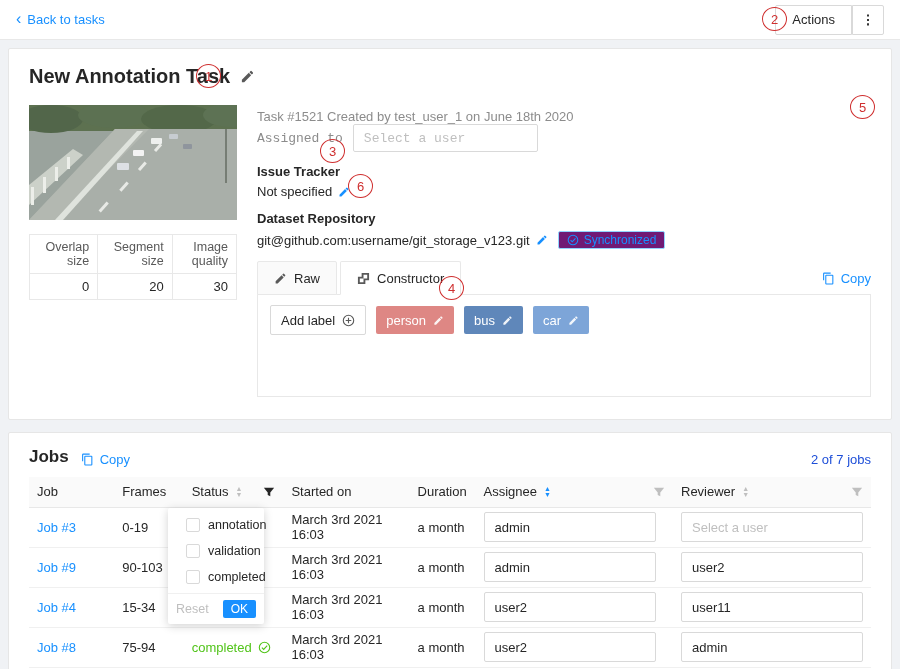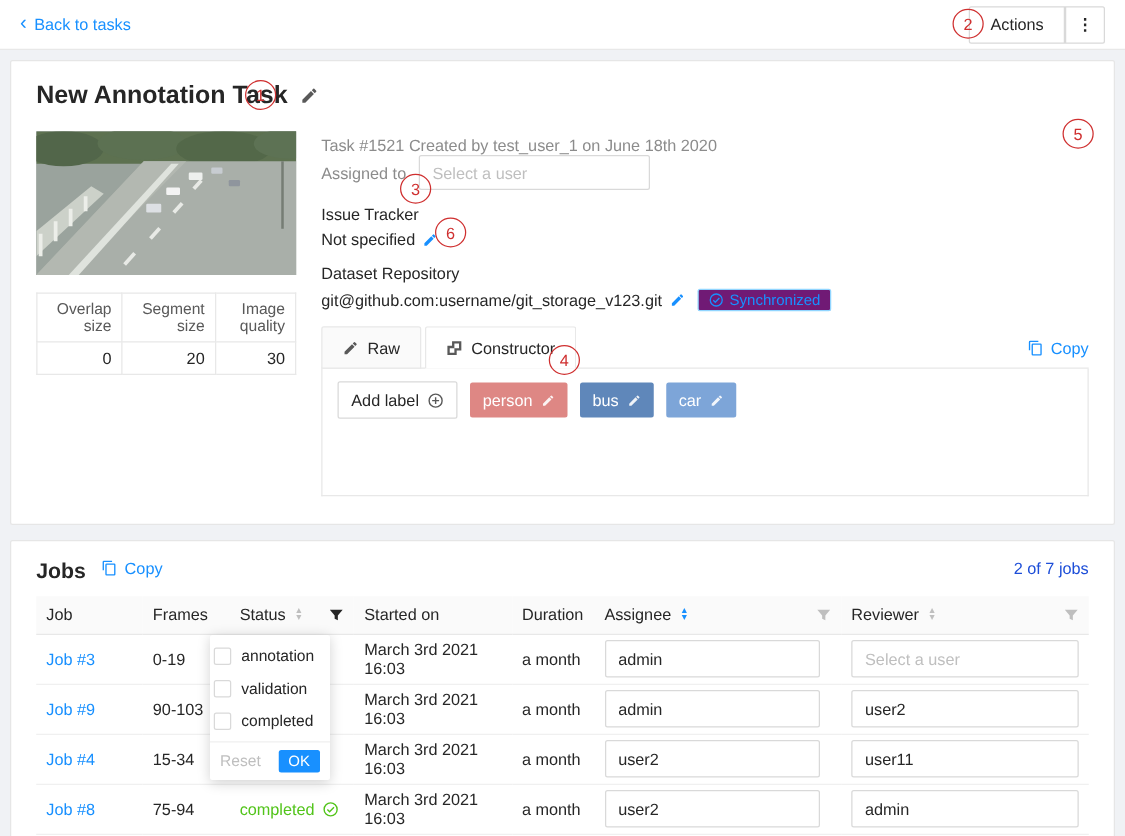--- a/index.html
+++ b/index.html
@@ -45,30 +45,30 @@
   .left-col { width: 208px; flex: none; }
   .thumb { width:208px; height:115px; margin-top: 8px; overflow:hidden; background:#9aa39d; }
   .params { width: 208px; border-collapse: collapse; margin-top: 14px; }
   .params th, .params td { border: 1px solid #e8e8e8; padding: 5px 8px; text-align: right; font-weight: normal; }
   .params th { color:#595959; font-size:12.5px; background:#fff; }
   .params td { color:#262626; font-size:13px; }
 
   .right-col { flex: 1; padding-top: 8px; }
   .meta-row { display:flex; justify-content: space-between; align-items: flex-start; flex-direction: column; }
   .task-meta { color:#8c8c8c; font-size:13px; padding-top:4px; }
-  .assigned { display:flex; align-items:center; gap:10px; margin-right: 28px; }
+  .assigned { display:flex; align-items:center; gap:10px; margin-right: 28px; font-family: Liberation Mono, monospace; }
   .assigned-label { color:#8c8c8c; }
   .select-box {
     border:1px solid #d9d9d9; border-radius:2px; background:#fff; display:flex; align-items:center;
     padding: 0 10px; cursor: pointer;
   }
   .assignee-select { width: 185px; height: 28px; }
   .placeholder-text { color:#bfbfbf; }
 
-  .fl { font-weight: 400; font-size: 13px; margin-top: 12px; }
+  .fl { font-weight: 700; font-size: 13px; margin-top: 12px; }
   .fv { margin-top: 5px; display:flex; align-items:center; }
   .repo-url { color:#262626; }
   .sync-badge {
     display:inline-flex; align-items:center; gap:5px; margin-left: 10px;
     background:#701a75; border:1px solid #91d5ff; color:#1890ff;
     font-size:12px; padding: 1px 8px; border-radius: 2px;
   }
   .sync-badge .icon { color:#1890ff; }
 
   .format-row { margin-top: 12px; display:flex; align-items:center; gap:10px; }
@@ -97,21 +97,21 @@
     display:flex; align-items:center; gap:7px; font-family:inherit; font-size:13px; color:#262626; cursor:pointer;
   }
   .add-label-btn .icon { color:#595959; }
   .chip {
     height: 28px; margin-top:1px; padding: 0 10px; border-radius:2px; color:#fff; display:flex; align-items:center; gap:7px;
     font-size:13px; cursor:pointer;
   }
   .chip .icon { color:#fff; opacity:.9; }
 
   
-  .jobs-head { display:flex; align-items:flex-start; }
+  .jobs-head { display:flex; align-items:flex-end; }
   .jobs-title { font-size:17px; font-weight:700; }
   .jobs-copy { margin-left: 12px; padding-bottom:0; }
   .jobs-count { margin-left:auto; font-size:13px; color:#1d4ed8; }
 
   table.jobs { width:100%; border-collapse: collapse; margin-top: 10px; }
   table.jobs th {
     background:#fafafa; font-weight:500; font-size:13px; text-align:left; padding: 0 8px; height: 30px;
     border-bottom: 1px solid #e8e8e8; color:#262626;
   }
   table.jobs td { height: 40px; padding: 0 8px; border-bottom: 1px solid #f0f0f0; font-size:13px; }
@@ -126,21 +126,21 @@
   .cell-select { height: 30px; font-size:13px; }
   .assignee-cell-select { width: 172px; }
   .reviewer-cell-select { width: 182px; }
   .status-completed { color:#52c41a; display:flex; align-items:center; gap:6px; }
 
   
   .filter-dropdown {
     position:absolute; left:168px; top:508px; width:96px; background:#fff; border-radius:2px;
     box-shadow: 0 2px 10px rgba(0,0,0,.18); z-index: 20; padding-top:4px;
   }
-  .filter-item { display:flex; align-items:center; gap:8px; padding: 6px 3px; cursor:pointer; }
+  .filter-item { display:flex; align-items:center; gap:8px; padding: 6px 18px; cursor:pointer; }
   .filter-item span.lbl { font-size:12.5px; color:#262626; }
   .filter-footer { border-top:1px solid #f0f0f0; margin-top:3px; padding: 6px 8px; display:flex; align-items:center; justify-content:space-between; }
   .reset-btn { color:#bfbfbf; background:none; border:none; font-family:inherit; font-size:12.5px; cursor:pointer; }
   .ok-btn { background:#1890ff; color:#fff; border:none; border-radius:2px; font-family:inherit; font-size:12px; padding: 2px 8px; cursor:pointer; }
 
   
   .ann {
     position:absolute; width:25px; height:24px; border:1.7px solid #cf2f2f; border-radius:50%;
     color:#cf2f2f; display:flex; align-items:center; justify-content:center; font-size:13px; z-index:30;
     background:transparent; pointer-events:none;

